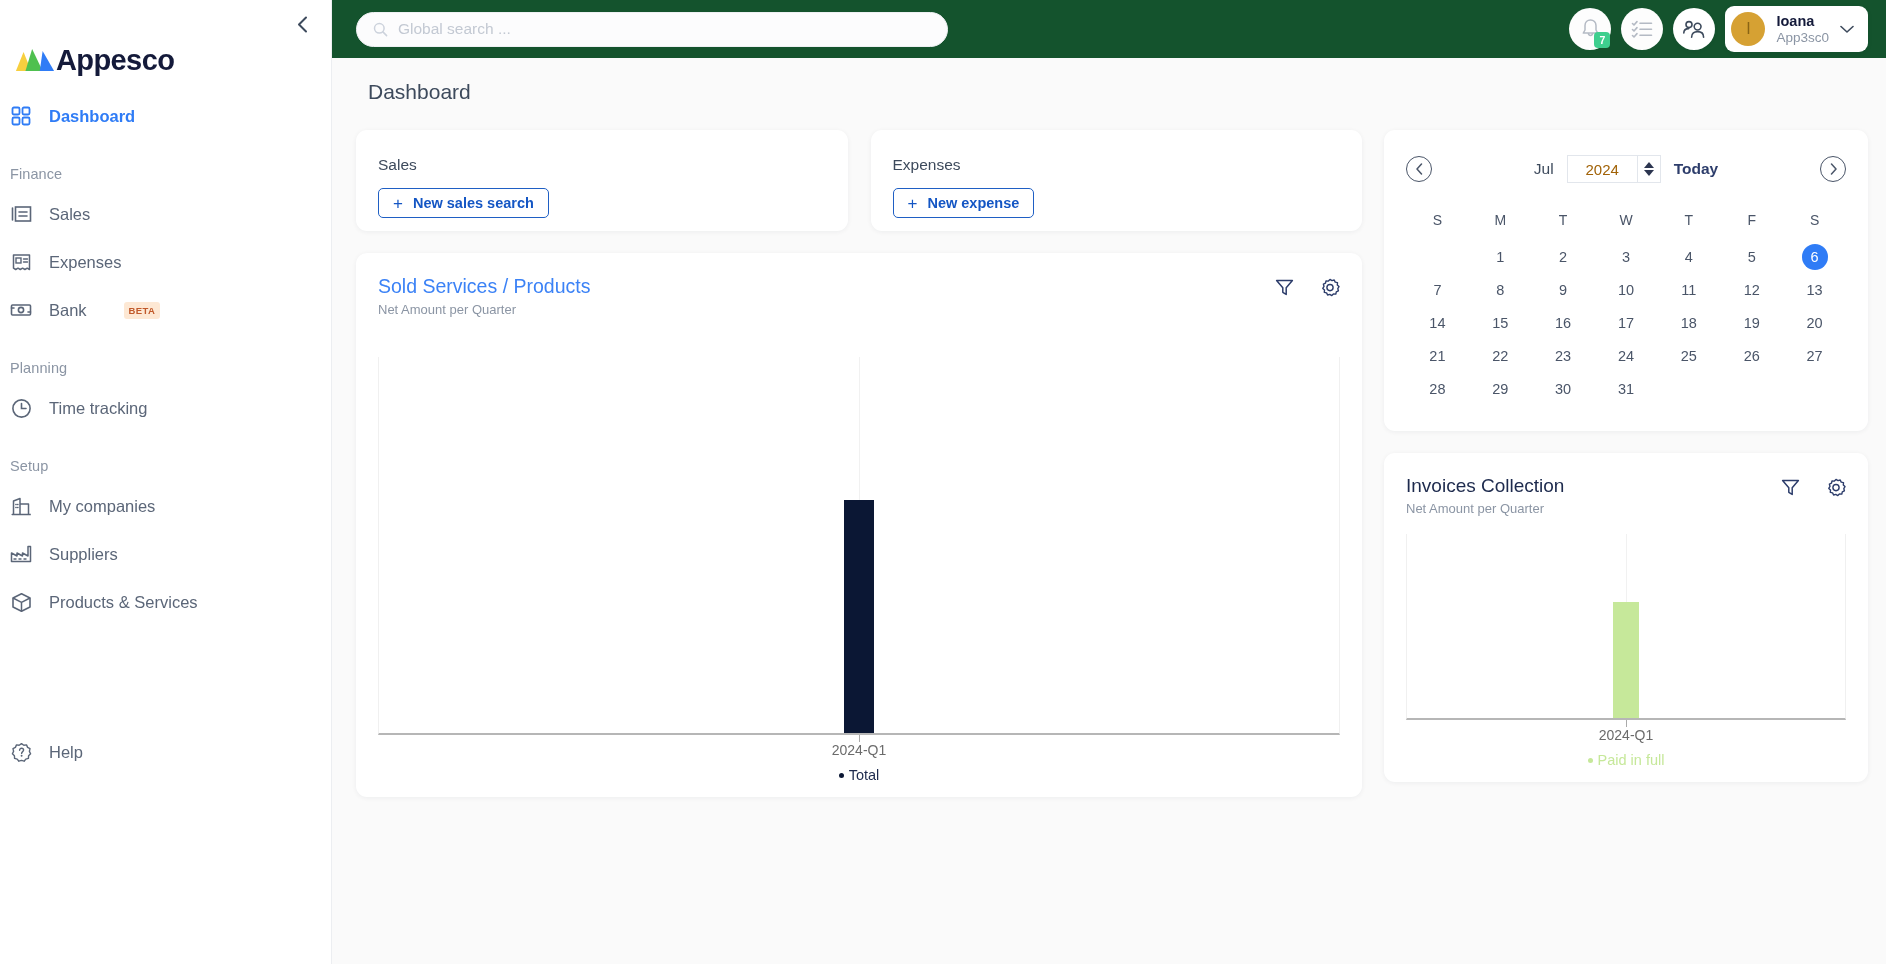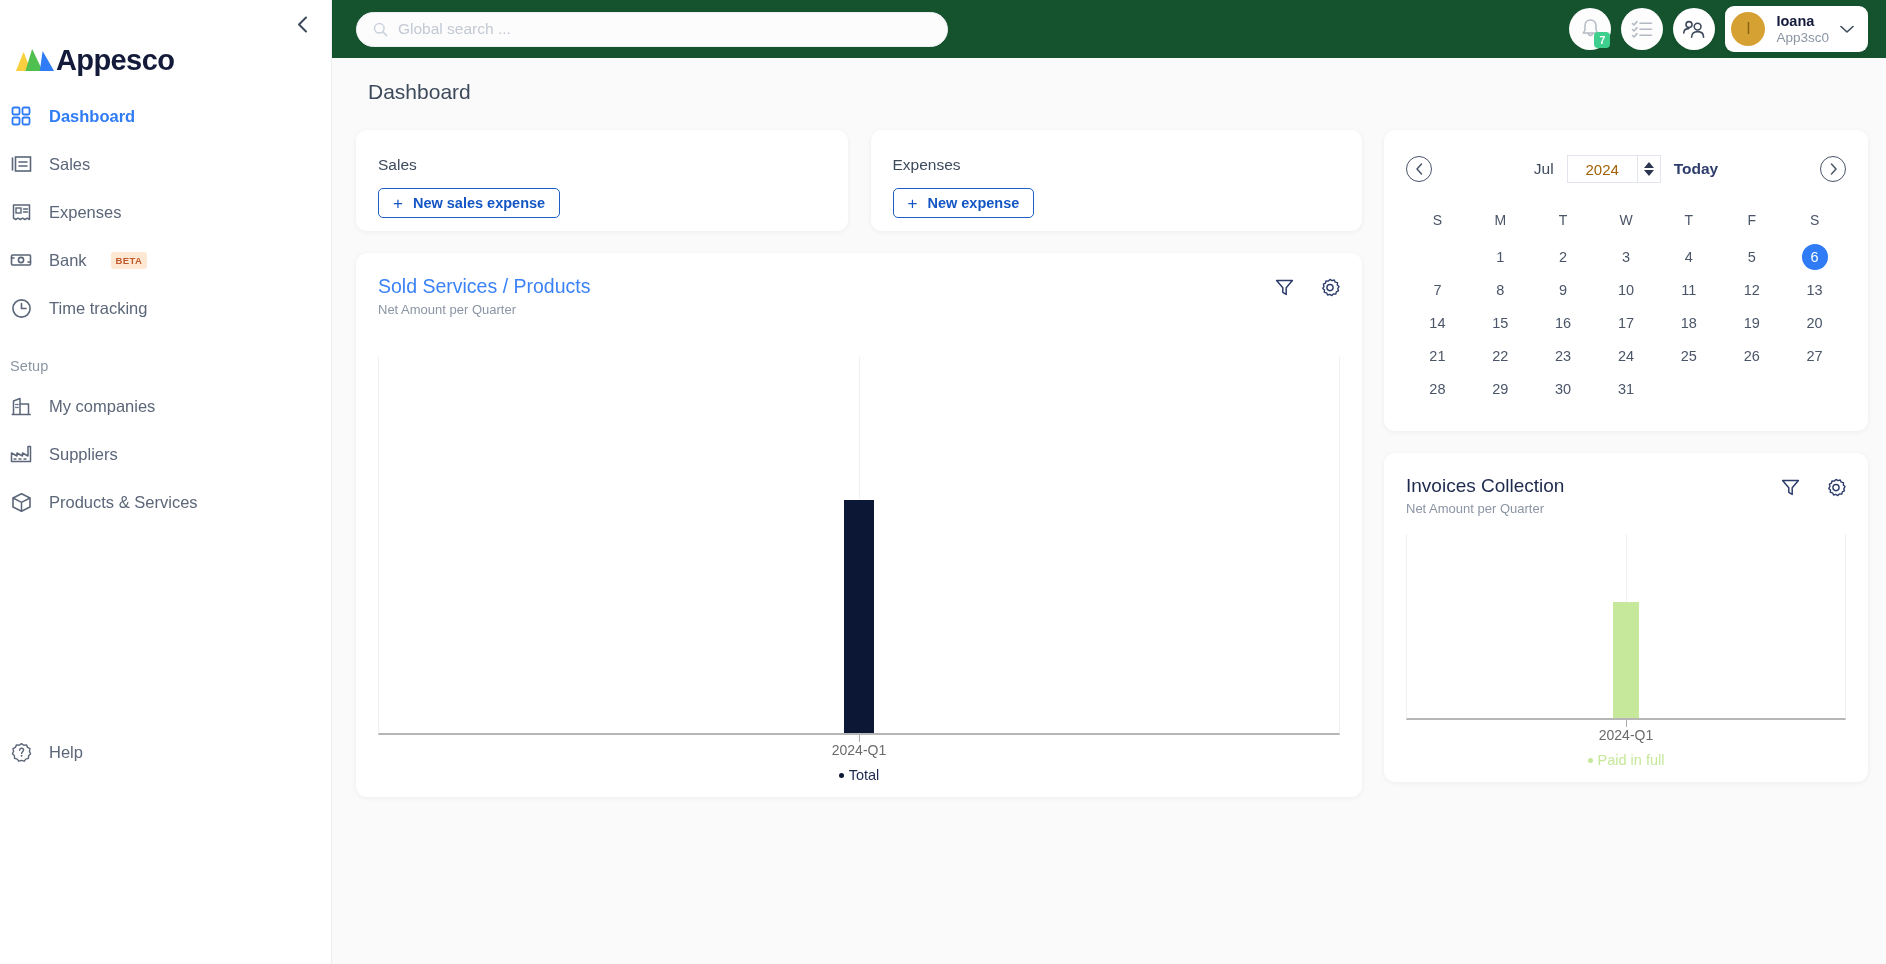--- a/index.html
+++ b/index.html
@@ -45,21 +45,21 @@
   .nav-item.active { color: #2f7cf6; font-weight: bold; }
   .nav-item.active .ico { color: #2f7cf6; }
   .nav-group {
     font-size: 14.5px; color: #8b95a4;
     padding: 26px 0 8px 10px; letter-spacing: 0.1px;
   }
   .beta {
     background: #fde8d4; color: #c1592a;
     font-size: 9.5px; font-weight: bold;
     padding: 3px 5px; border-radius: 3px;
-    letter-spacing: 0.4px; margin-left: 7px;
+    letter-spacing: 0.4px; margin-left: 20px;
   }
   .nav-bottom { padding-bottom: 188px; }
 
   
   .main { flex: 1; height: 964px; display: flex; flex-direction: column; overflow: hidden; }
   .topbar {
     height: 58px; flex: 0 0 58px;
     display: flex; align-items: center;
     padding: 0 18px 0 24px;
     background: #14532d;
@@ -228,20 +228,21 @@
           <svg width="20" height="20" viewBox="0 0 20 20">
             <rect x="1.5" y="1.5" width="7" height="7" rx="1.4" fill="none" stroke="currentColor" stroke-width="1.8"></rect>
             <rect x="11.5" y="1.5" width="7" height="7" rx="1.4" fill="none" stroke="currentColor" stroke-width="1.8"></rect>
             <rect x="1.5" y="11.5" width="7" height="7" rx="1.4" fill="none" stroke="currentColor" stroke-width="1.8"></rect>
             <rect x="11.5" y="11.5" width="7" height="7" rx="1.4" fill="none" stroke="currentColor" stroke-width="1.8"></rect>
           </svg>
         </span>
         <span>Dashboard</span>
       </div>
 
+      <div class="nav-group">Finance</div>
 
       <div class="nav-item">
         <span class="ico">
           <svg width="21" height="20" viewBox="0 0 21 20">
             <path d="M1.5 4 L1.5 16" stroke="currentColor" stroke-width="1.6" fill="none" stroke-linecap="round"></path>
             <rect x="4.5" y="3" width="15" height="14" fill="none" stroke="currentColor" stroke-width="1.6"></rect>
             <path d="M8 8 H16 M8 12 H16" stroke="currentColor" stroke-width="1.6" stroke-linecap="round"></path>
           </svg>
         </span>
         <span>Sales</span>
@@ -263,20 +264,21 @@
           <svg width="22" height="20" viewBox="0 0 22 20">
             <rect x="1.5" y="5" width="19" height="10" rx="1" fill="none" stroke="currentColor" stroke-width="1.6"></rect>
             <circle cx="11" cy="10" r="2.6" fill="none" stroke="currentColor" stroke-width="1.6"></circle>
             <path d="M1.5 8 L4 8 M18 12 L20.5 12" stroke="currentColor" stroke-width="1.6" stroke-linecap="round"></path>
           </svg>
         </span>
         <span>Bank</span>
         <span class="beta">BETA</span>
       </div>
 
+      <div class="nav-group">Planning</div>
 
       <div class="nav-item">
         <span class="ico">
           <svg width="21" height="21" viewBox="0 0 21 21">
             <circle cx="10.5" cy="10.5" r="8.6" fill="none" stroke="currentColor" stroke-width="1.6"></circle>
             <path d="M10.5 5.5 V10.5 H15" fill="none" stroke="currentColor" stroke-width="1.6" stroke-linecap="round"></path>
           </svg>
         </span>
         <span>Time tracking</span>
       </div>
@@ -390,21 +392,21 @@
 
       <div class="grid">
 
         <div class="col-left">
 
           <div class="quick-row">
             <div class="card quick-card">
               <div class="quick-title">Sales</div>
               <div class="outline-btn">
                 <span class="plus">+</span>
-                <span>New sales expense</span>
+                <span>New sales search</span>
               </div>
             </div>
             <div class="card quick-card">
               <div class="quick-title">Expenses</div>
               <div class="outline-btn">
                 <span class="plus">+</span>
                 <span>New expense</span>
               </div>
             </div>
           </div>

